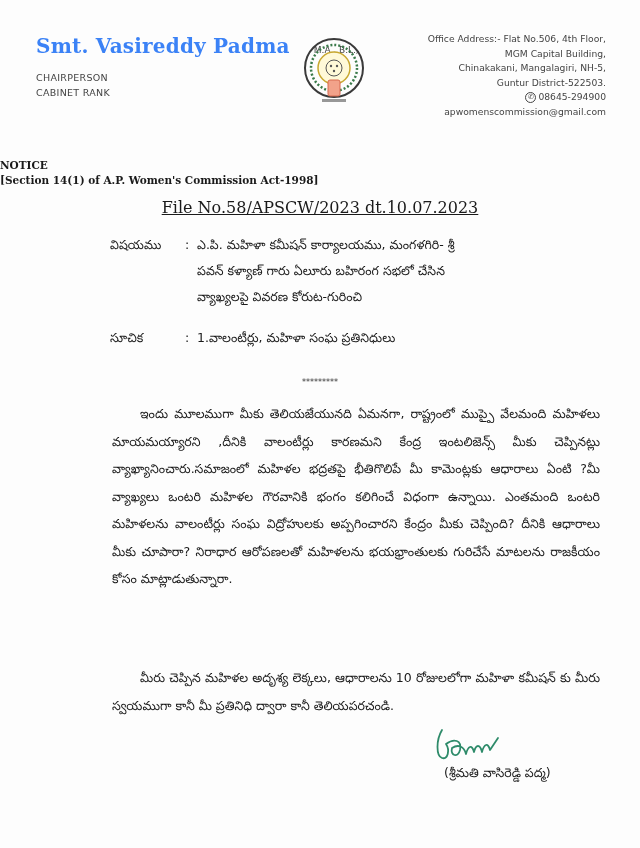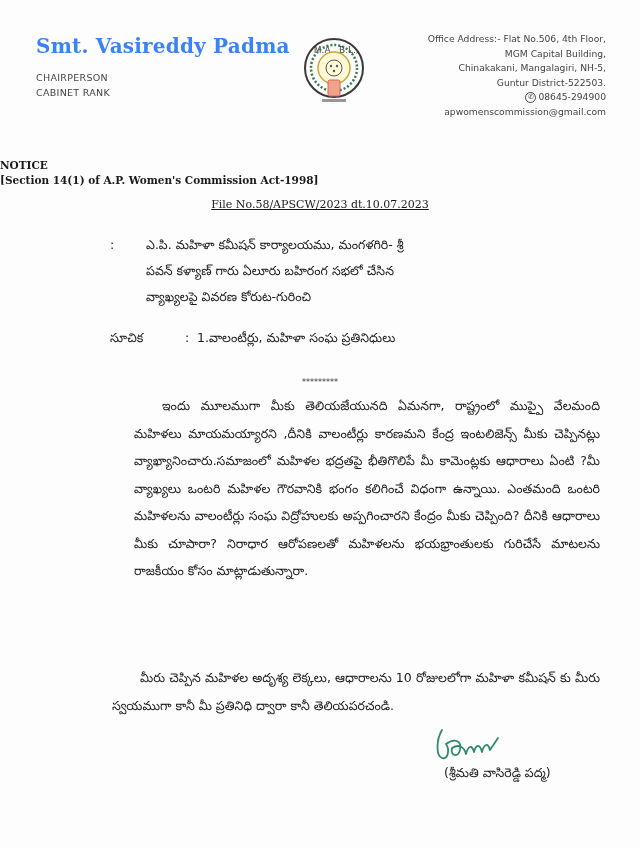--- a/index.html
+++ b/index.html
@@ -8,31 +8,31 @@
   .letterhead-left { position: absolute; left: 36px; top: 34px; }
   .name-line { white-space: nowrap; }
   .name { color: #3b82f6; font-family: "DejaVu Serif", serif; font-weight: bold; font-size: 20px; letter-spacing: 0.2px; }
   .quals { color: #444; font-size: 9px; margin-left: 19px; }
   .role { font-size: 9.5px; color: #444; line-height: 15px; letter-spacing: 0.3px; }
   .roles { margin-top: 12px; }
   .emblem { position: absolute; left: 302px; top: 36px; width: 64px; height: 72px; }
   .letterhead-right { position: absolute; right: 34px; top: 32px; text-align: right; font-size: 9.2px; color: #444; line-height: 14.6px; }
   .phone-icon { display: inline-block; width: 9px; height: 9px; border: 1px solid #444; border-radius: 50%; font-size: 7px; line-height: 9px; text-align: center; margin-right: 2px; vertical-align: middle; }
   .notice-block { position: absolute; left: 0; right: 0; top: 158px; text-align: left; font-family: "DejaVu Serif", serif; font-weight: bold; font-size: 10.5px; line-height: 15px; }
-  .file-no { position: absolute; left: 0; right: 0; top: 198px; text-align: center; font-family: "DejaVu Serif", serif; font-size: 11px; }
+  .file-no { position: absolute; left: 0; right: 0; top: 198px; text-align: center; font-family: "DejaVu Serif", serif; font-size: 16px; }
   .file-no span { text-decoration: underline; }
   .subject { position: absolute; left: 110px; top: 232px; right: 40px; font-size: 12.5px; line-height: 26px; }
   .row { display: flex; }
   .lbl { width: 75px; flex: none; }
   .colon { width: 12px; flex: none; }
-  .sub-lines { flex: 1; margin-left: 24px; }
+  .sub-lines { flex: 1; }
   .ref { position: absolute; left: 110px; top: 330px; font-size: 12.5px; }
   .stars { position: absolute; left: 0; right: 0; top: 378px; text-align: center; font-size: 8px; letter-spacing: 0px; color: #333; }
   .para { position: absolute; left: 112px; right: 40px; font-size: 12.5px; line-height: 27.5px; text-align: justify; text-align-last: left; }
-  .para1 { top: 392px; margin-left: 22px; }
+  .para1 { top: 400px; }
   .para2 { top: 664px; }
   .indent { display: inline-block; width: 28px; }
   .signature { position: absolute; left: 432px; top: 726px; width: 72px; height: 38px; }
   .sign-name { position: absolute; left: 444px; top: 765px; font-size: 12.5px; }
 </style>
 </head>
 <body>
 
 <div class="page">
 
@@ -73,20 +73,21 @@
   <div class="notice-block">
     <div>NOTICE</div>
     <div>[Section 14(1) of A.P. Women's Commission Act-1998]</div>
   </div>
   <div class="file-no">
     <span>File No.58/APSCW/2023 dt.10.07.2023</span>
   </div>
 
   <div class="subject">
     <div class="row">
+      <div class="lbl">విషయము</div>
       <div class="colon">:</div>
       <div class="sub-lines">
         <div>ఎ.పి. మహిళా కమీషన్ కార్యాలయము, మంగళగిరి- శ్రీ</div>
         <div>పవన్ కళ్యాణ్ గారు ఏలూరు బహిరంగ సభలో చేసిన</div>
         <div>వ్యాఖ్యలపై వివరణ కోరుట-గురించి</div>
       </div>
     </div>
   </div>
 
   <div class="ref">

